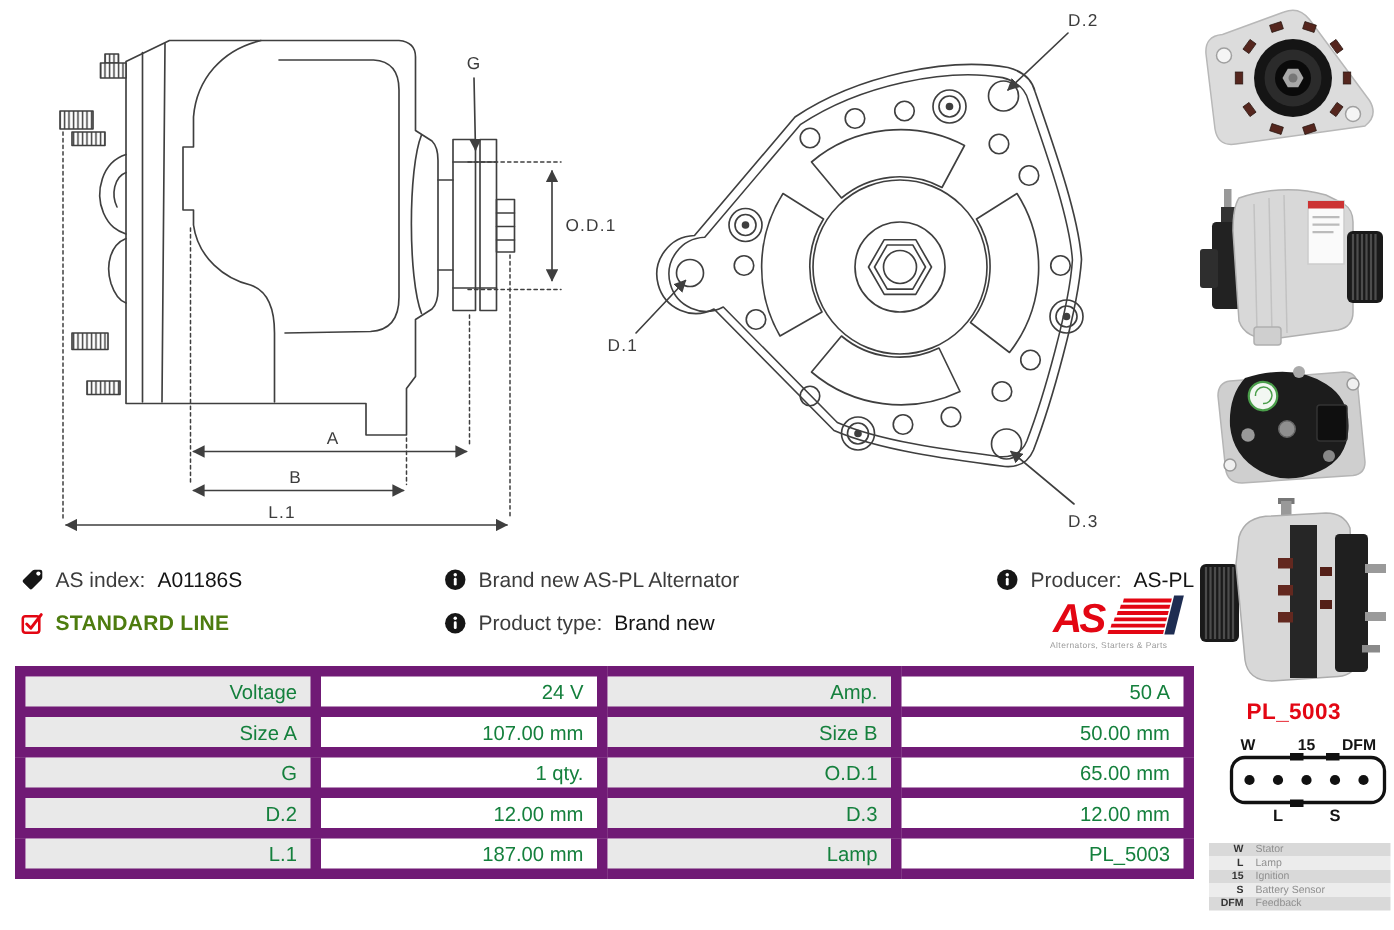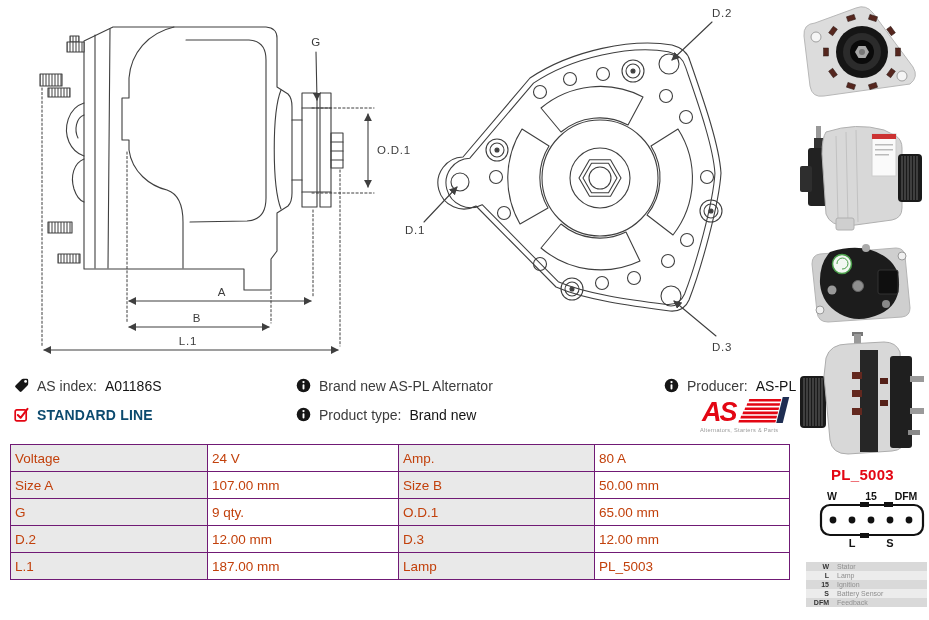--- a/index.html
+++ b/index.html
@@ -8,29 +8,29 @@
   .page { position:relative; width:929px; height:620px; background:#fff; overflow:hidden; }
 
   
   .tech-svg { position:absolute; top:0; }
   .tech-svg text { font-family:"Liberation Sans",sans-serif; font-size:11.5px; letter-spacing:0.8px; fill:#3c3c3c; }
 
   
   .photo { position:absolute; }
 
   
-  .info-item { position:absolute; display:flex; align-items:flex-start; gap:8px; font-size:14px; color:#3c3c3c; white-space:nowrap; }
+  .info-item { position:absolute; display:flex; align-items:flex-end; gap:8px; font-size:14px; color:#3c3c3c; white-space:nowrap; }
   .info-item b { color:#141414; font-weight:400; }
-  .std-line { color:#0c4a6e; font-weight:700; letter-spacing:0.2px; }
+  .std-line { color:#4d7c0f; font-weight:700; letter-spacing:0.2px; }
   .logo-block { position:absolute; }
   .logo-tagline { font-size:5.6px; color:#9a9a9a; letter-spacing:0.3px; margin-top:-1px; }
 
   
   table.spec { position:absolute; left:10px; top:444px; border-collapse:collapse; table-layout:fixed; }
-  table.spec td { border:1px solid #701a75; height:27px; font-size:13.5px; color:#c2410c; text-align:left; padding:0 9px 0 4px; overflow:hidden; }
+  table.spec td { border:7px solid #701a75; height:27px; font-size:13.5px; color:#15803d; text-align:right; padding:0 9px 0 4px; overflow:hidden; }
   table.spec td.lbl { background:#e9e9e9; }
   table.spec td.val { background:#fff; }
 
   
   .plug-title { position:absolute; left:796px; top:466px; width:133px; text-align:center; font-size:15px; font-weight:700; color:#e30613; letter-spacing:0.3px; }
   .plug-svg { position:absolute; left:818px; top:490px; }
   .plug-svg text { font-family:"Liberation Sans",sans-serif; fill:#141414; }
   .plug-legend { position:absolute; left:806px; top:562px; width:121px; font-size:7px; }
   .plug-legend .lrow { display:flex; height:9px; line-height:9px; align-items:center; }
   .plug-legend .lrow:nth-child(odd) { background:#d9d9d9; }
@@ -326,31 +326,31 @@
         <col style="width:197px">
         <col style="width:191px">
         <col style="width:196px">
         <col style="width:195px">
       </colgroup>
     <tbody>
       <tr>
         <td class="lbl">Voltage</td>
         <td class="val">24 V</td>
         <td class="lbl">Amp.</td>
-        <td class="val">80 A</td>
+        <td class="val">50 A</td>
       </tr>
       <tr>
         <td class="lbl">Size A</td>
         <td class="val">107.00 mm</td>
         <td class="lbl">Size B</td>
         <td class="val">50.00 mm</td>
       </tr>
       <tr>
         <td class="lbl">G</td>
-        <td class="val">9 qty.</td>
+        <td class="val">1 qty.</td>
         <td class="lbl">O.D.1</td>
         <td class="val">65.00 mm</td>
       </tr>
       <tr>
         <td class="lbl">D.2</td>
         <td class="val">12.00 mm</td>
         <td class="lbl">D.3</td>
         <td class="val">12.00 mm</td>
       </tr>
       <tr>

